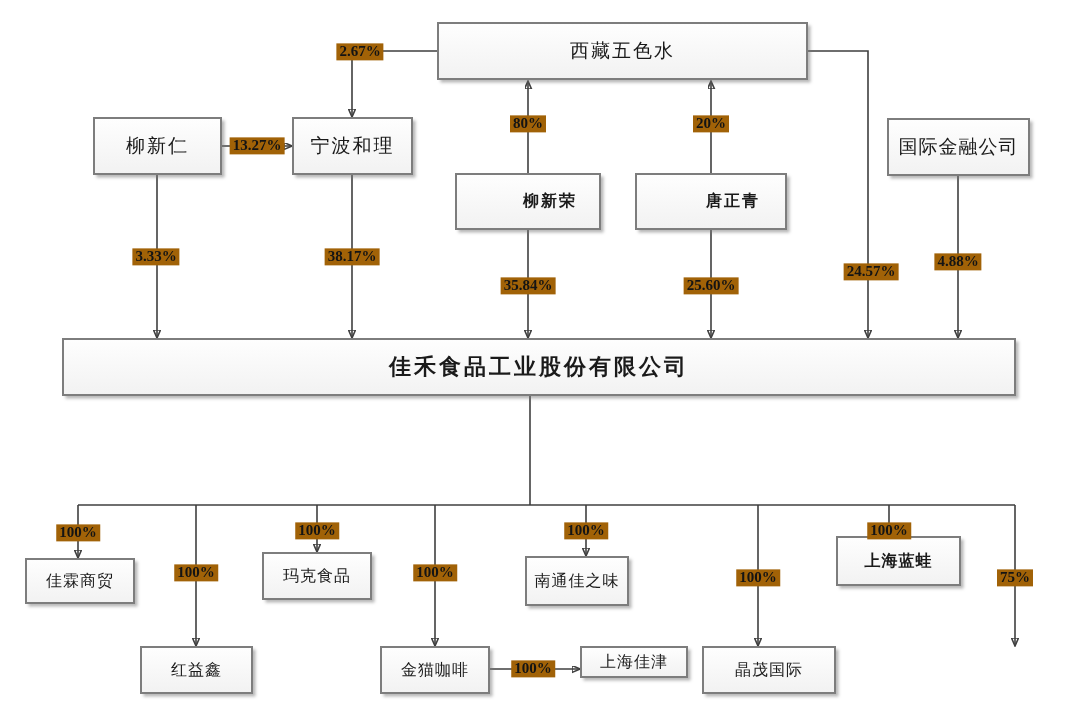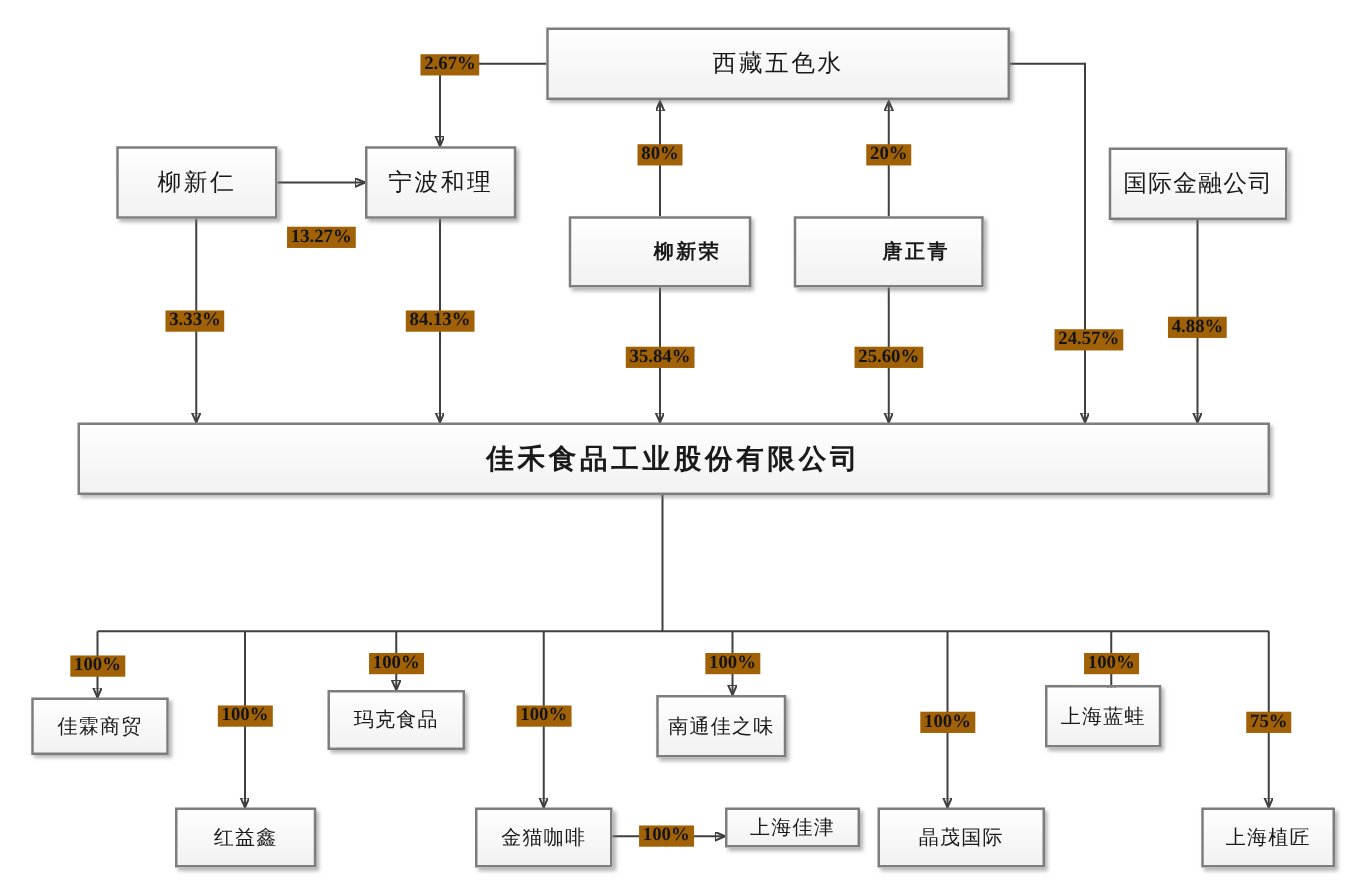--- a/index.html
+++ b/index.html
@@ -93,33 +93,32 @@
   <div class="node md" style="left:437px; top:22px;  width:371px; height:58px;">西藏五色水</div>
   <div class="node md" style="left:93px;  top:117px; width:129px; height:58px;">柳新仁</div>
   <div class="node md" style="left:887px; top:118px; width:143px; height:58px; letter-spacing:1px;">国际金融公司</div>
   <div class="node md" style="left:292px; top:117px; width:121px; height:58px;">宁波和理</div>
   <div class="node lg bold" style="left:455px; top:173px; width:146px; height:57px;">柳新荣</div>
   <div class="node lg bold" style="left:635px; top:173px; width:152px; height:57px;">唐正青</div>
   <div class="node main" style="left:62px;  top:338px; width:954px; height:58px;text-align:center;">佳禾食品工业股份有限公司</div>
   <div class="node sm" style="left:25px;  top:558px; width:110px; height:46px;">佳霖商贸</div>
   <div class="node sm" style="left:262px; top:552px; width:110px; height:48px;">玛克食品</div>
   <div class="node sm" style="left:525px; top:556px; width:104px; height:50px;">南通佳之味</div>
-  <div class="node sm" style="left:836px; top:548px; width:93px; height:50px;">上海蓝蛙</div>
+  <div class="node sm" style="left:836px; top:536px; width:125px; height:50px;font-weight:bold;">上海蓝蛙</div>
   <div class="node sm" style="left:140px; top:646px; width:113px; height:48px;">红益鑫</div>
   <div class="node sm" style="left:380px; top:646px; width:110px; height:48px;">金猫咖啡</div>
   <div class="node sm" style="left:580px; top:646px; width:108px; height:32px;">上海佳津</div>
   <div class="node sm" style="left:702px; top:646px; width:134px; height:48px;">晶茂国际</div>
-  <div class="node sm" style="left:961px; top:646px; width:107px; height:48px;">上海植匠</div>
 
   <span class="pct" style="left:360px;  top:52px;">2.67%</span>
-  <span class="pct" style="left:257px;  top:146px;margin-top:44px;">13.27%</span>
+  <span class="pct" style="left:257px;  top:146px;">13.27%</span>
   <span class="pct" style="left:528px;  top:124px;">80%</span>
   <span class="pct" style="left:711px;  top:124px;">20%</span>
   <span class="pct" style="left:156px;  top:257px;">3.33%</span>
-  <span class="pct" style="left:352px;  top:257px;">84.13%</span>
+  <span class="pct" style="left:352px;  top:257px;">38.17%</span>
   <span class="pct" style="left:528px;  top:286px;">35.84%</span>
   <span class="pct" style="left:711px;  top:286px;">25.60%</span>
   <span class="pct" style="left:871px;  top:272px;">24.57%</span>
   <span class="pct" style="left:958px;  top:262px;">4.88%</span>
   <span class="pct" style="left:78px;   top:533px;">100%</span>
   <span class="pct" style="left:196px;  top:573px;">100%</span>
   <span class="pct" style="left:317px;  top:531px;">100%</span>
   <span class="pct" style="left:435px;  top:573px;">100%</span>
   <span class="pct" style="left:586px;  top:531px;">100%</span>
   <span class="pct" style="left:758px;  top:578px;">100%</span>

